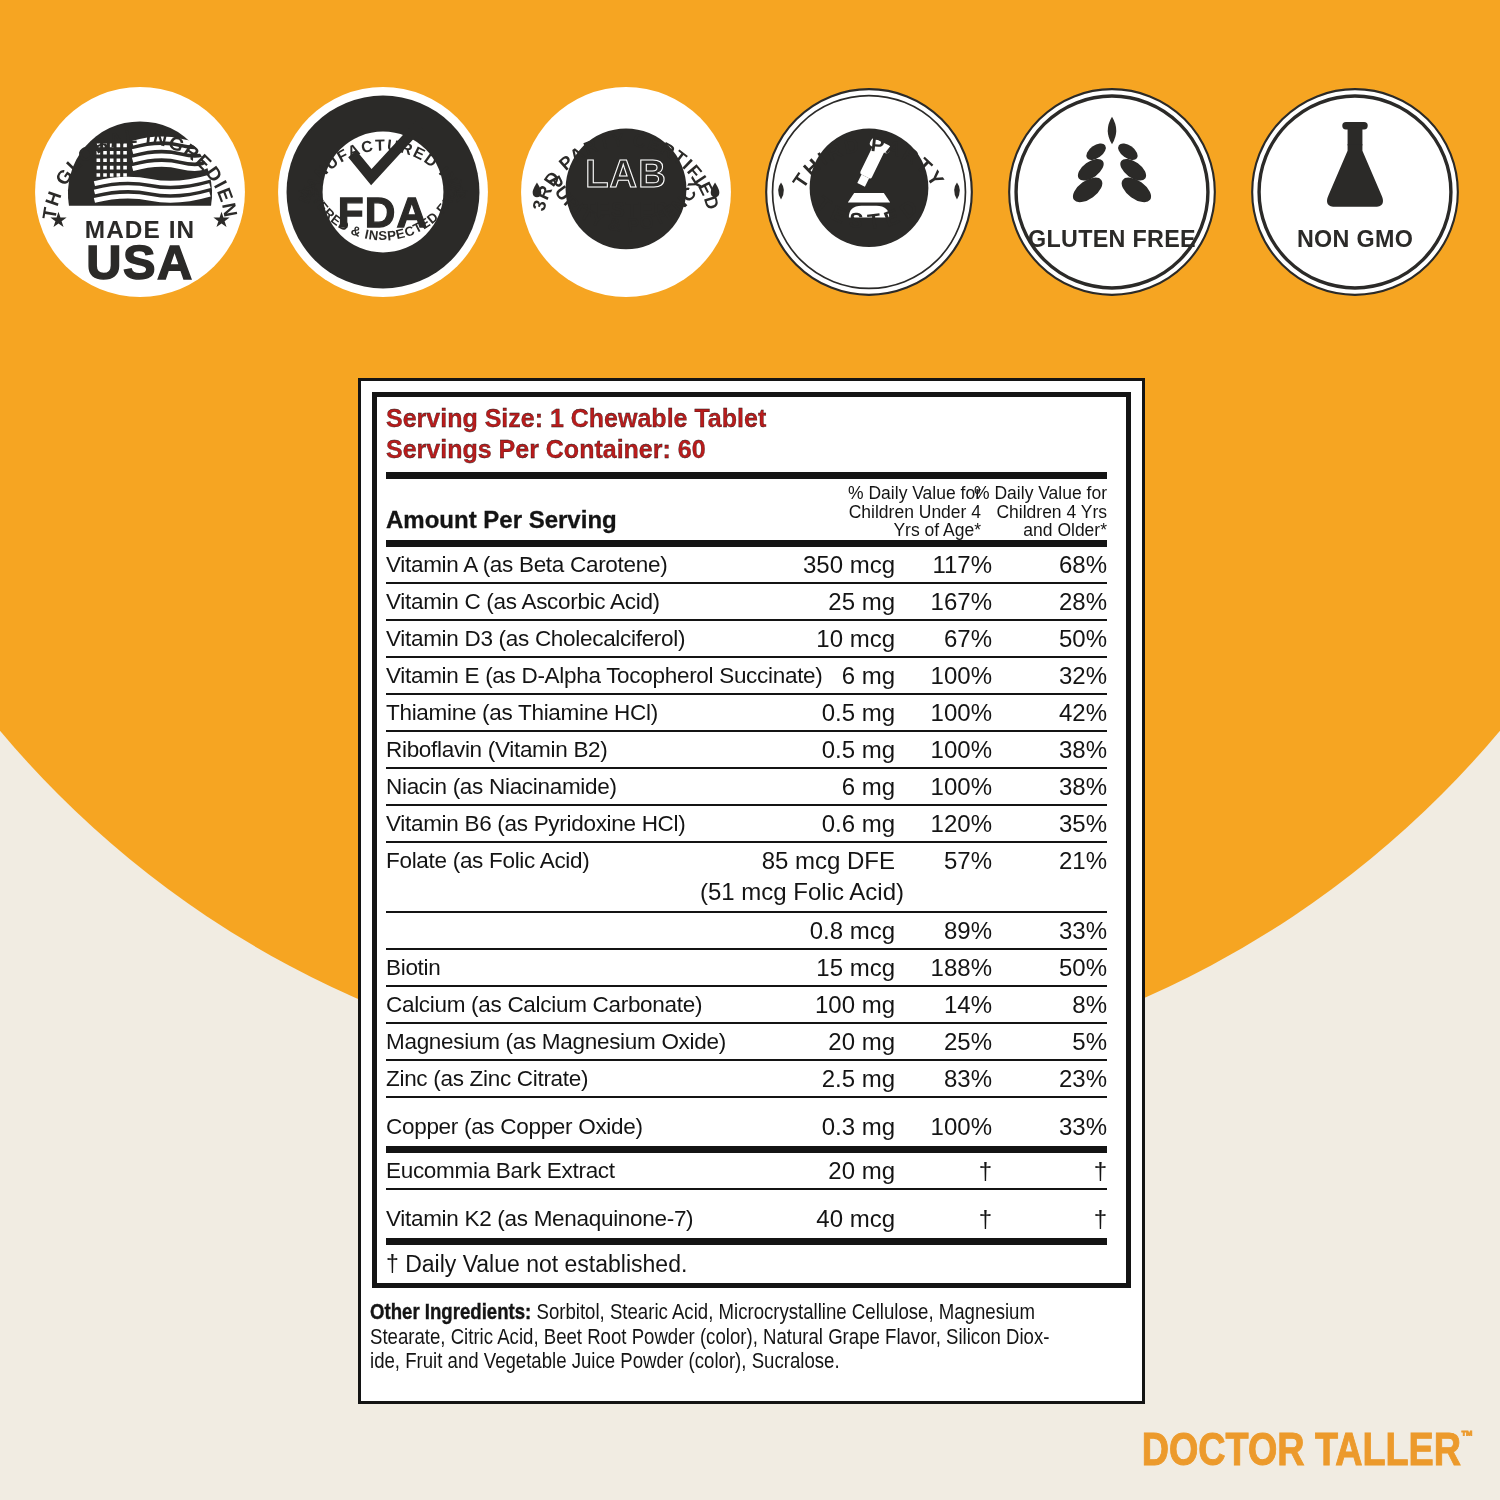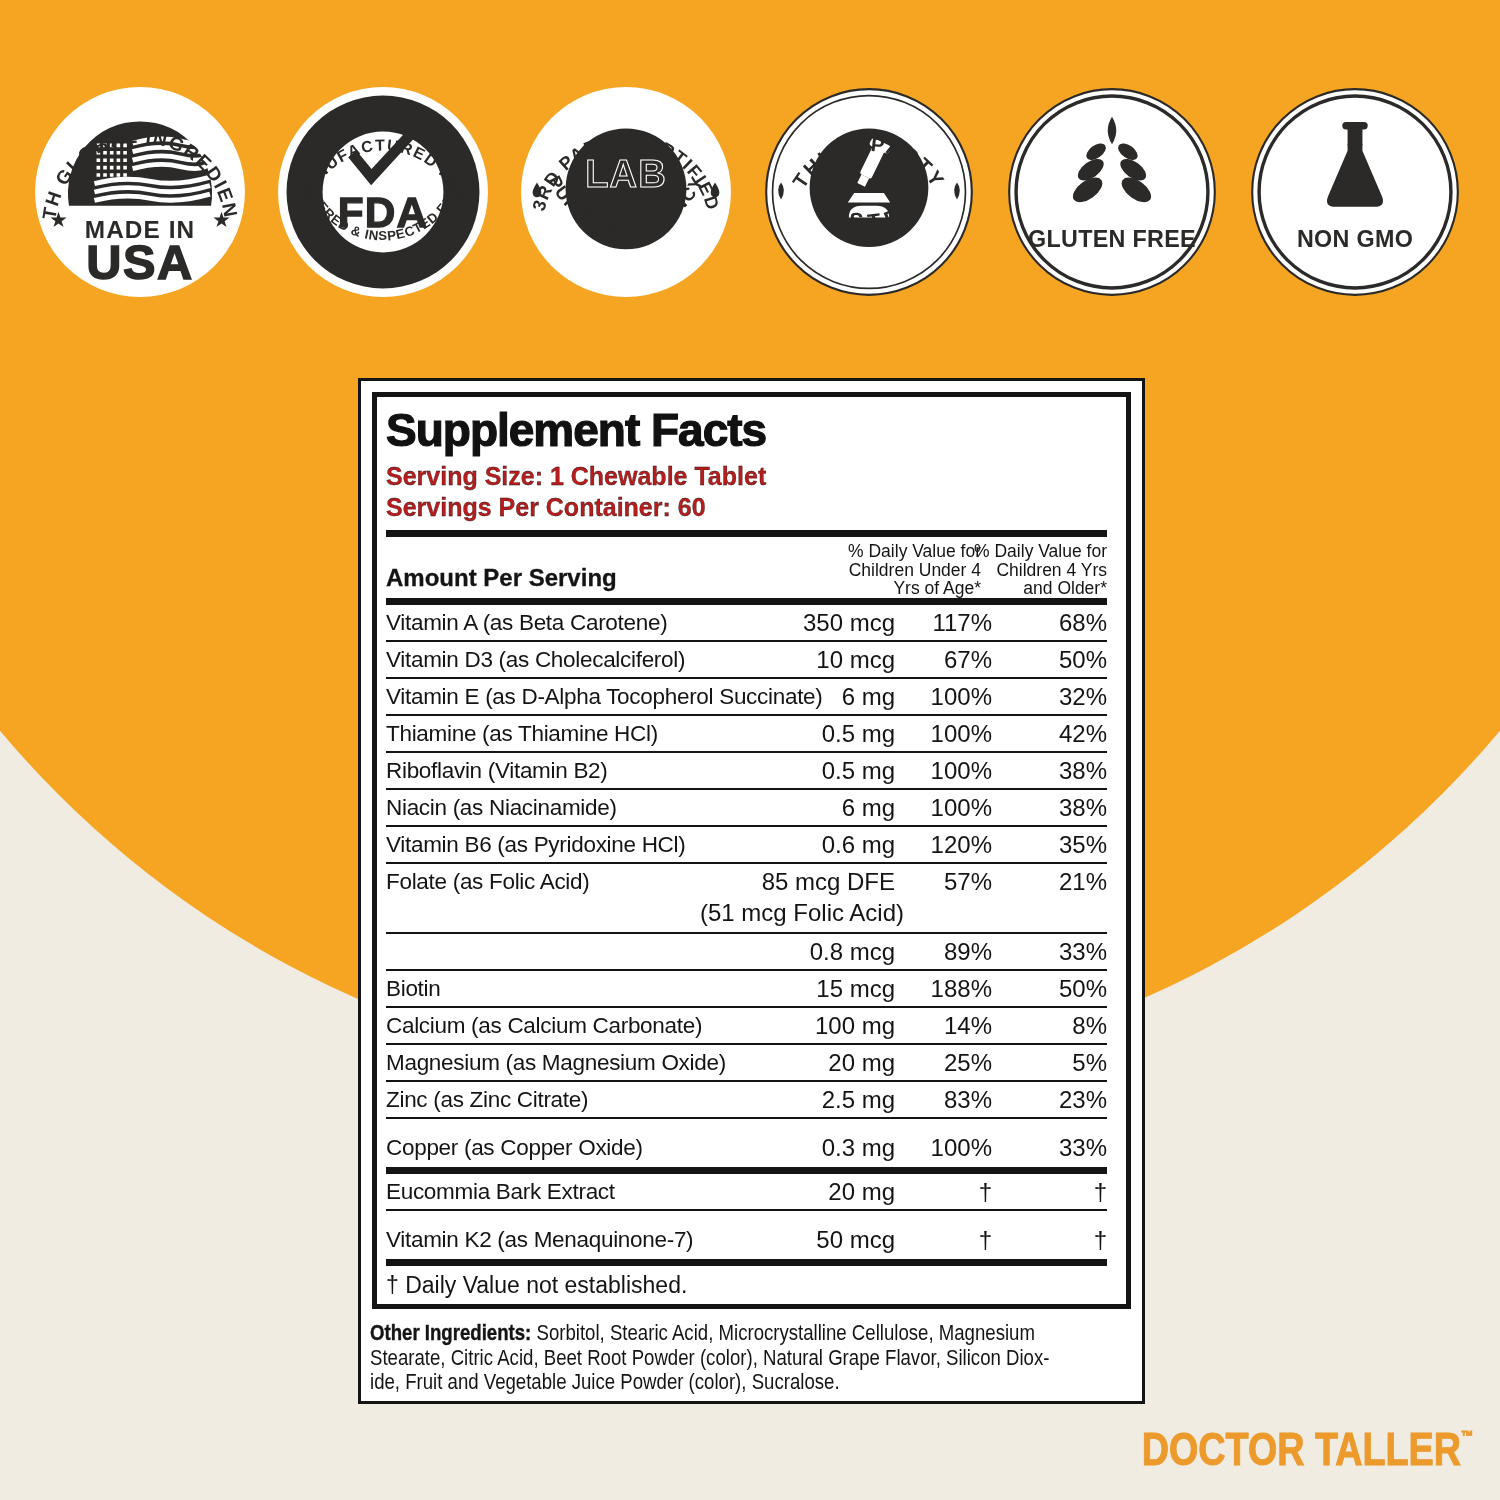--- a/index.html
+++ b/index.html
@@ -175,38 +175,43 @@
     <g fill="#2B2A28">
       <rect x="88" y="34" width="24" height="7" rx="3.5"></rect>
       <rect x="93" y="39" width="14" height="17"></rect>
       <path d="M93,55 L93,61 L75,103 Q70,114 82,114 L118,114 Q130,114 125,103 L107,61 L107,55 Z"></path>
     </g>
     <text class="smalllab" x="100" y="152">NON GMO</text>
   </svg>
 
   <div class="panel">
     <div class="sfbox">
-      <div class="sf-title">Supplement Facts</div>
       <div class="serving first">Serving Size: 1 Chewable Tablet</div>
       <div class="serving">Servings Per Container: 60</div>
       <div class="bar top"></div>
       <div class="colhead">
         <span class="aps">Amount Per Serving</span>
         <span class="dvh dvh1"><span>% Daily Value for</span><br><span>Children Under 4</span><br><span>Yrs of Age*</span></span>
         <span class="dvh dvh2"><span>% Daily Value for</span><br><span>Children 4 Yrs</span><br><span>and Older*</span></span>
       </div>
       <div class="bar"></div>
       <div class="rows">
         <div class="row">
             <span class="nm">Vitamin A (as Beta Carotene)</span>
             <span class="amt">350 mcg</span>
             <span class="p1">117%</span>
             <span class="p2">68%</span>
           </div>
         <div class="row">
+            <span class="nm">Vitamin C (as Ascorbic Acid)</span>
+            <span class="amt">25 mg</span>
+            <span class="p1">167%</span>
+            <span class="p2">28%</span>
+          </div>
+        <div class="row">
             <span class="nm">Vitamin D3 (as Cholecalciferol)</span>
             <span class="amt">10 mcg</span>
             <span class="p1">67%</span>
             <span class="p2">50%</span>
           </div>
         <div class="row">
             <span class="nm">Vitamin E (as D-Alpha Tocopherol Succinate)</span>
             <span class="amt">6 mg</span>
             <span class="p1">100%</span>
             <span class="p2">32%</span>
@@ -279,21 +284,21 @@
           </div>
         <div class="bar"></div>
         <div class="row">
             <span class="nm">Eucommia Bark Extract</span>
             <span class="amt">20 mg</span>
             <span class="p1">†</span>
             <span class="p2">†</span>
           </div>
         <div class="row noline">
             <span class="nm">Vitamin K2 (as Menaquinone-7)</span>
-            <span class="amt">50 mcg</span>
+            <span class="amt">40 mcg</span>
             <span class="p1">†</span>
             <span class="p2">†</span>
           </div>
         <div class="bar"></div>
         <div class="footnote">† Daily Value not established.</div>
       </div>
     </div>
     <div class="oi">
       <div><b>Other Ingredients:</b> <span>Sorbitol, Stearic Acid, Microcrystalline Cellulose, Magnesium</span></div>
       <div>Stearate, Citric Acid, Beet Root Powder (color), Natural Grape Flavor, Silicon Diox-</div>

